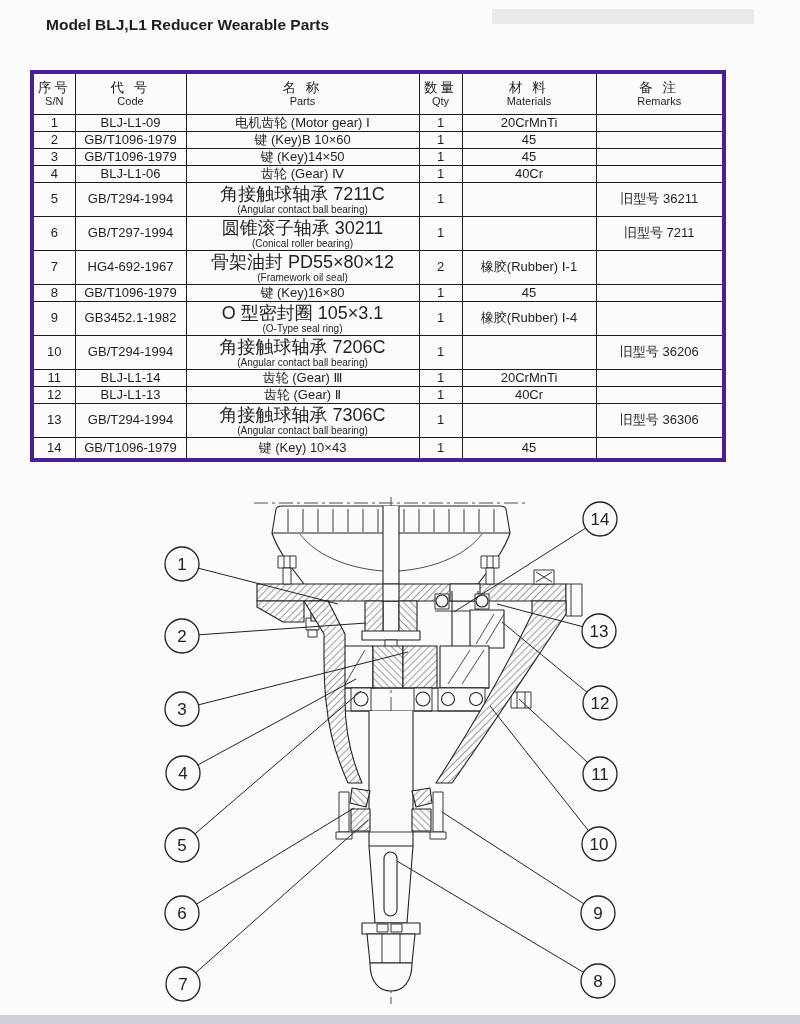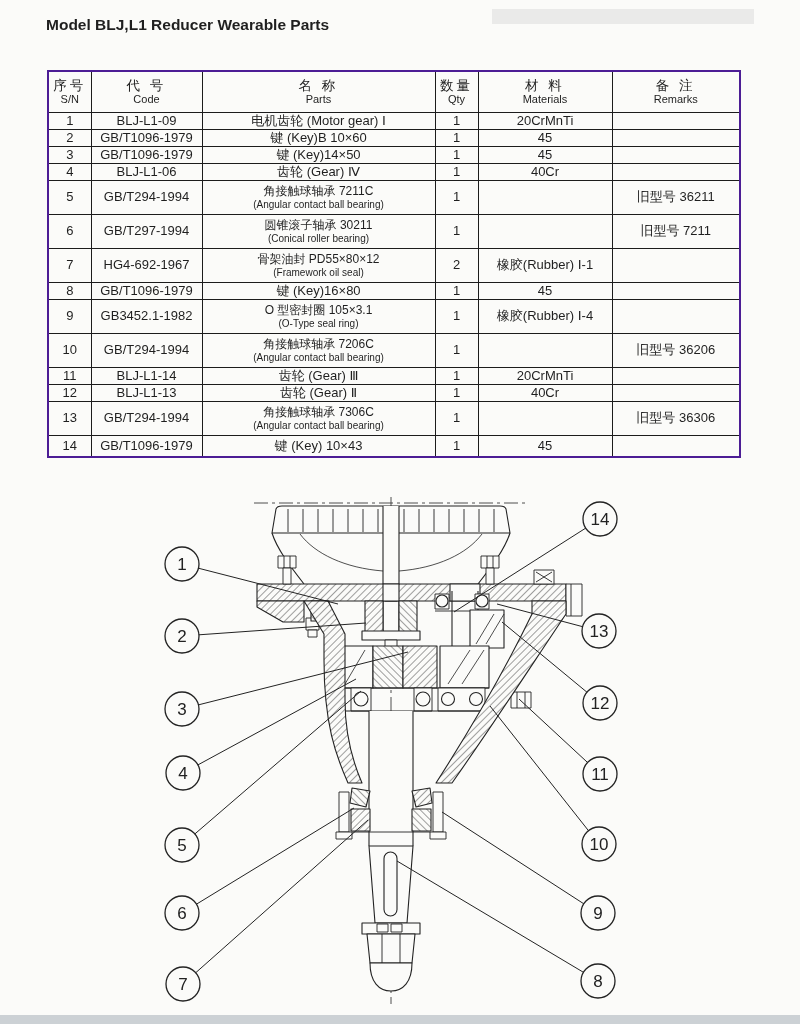--- a/index.html
+++ b/index.html
@@ -8,39 +8,39 @@
     background:#fbfbf9;color:#1f1f1f;
     font-family:"Liberation Sans","DejaVu Sans",sans-serif;
   }
   .titles{position:absolute;left:46px;top:12px}
   .title-zh{font-size:17px;font-weight:700;letter-spacing:.5px}
   .title-en{font-size:15.5px;font-weight:700;margin-top:4px}
   .scan-smudge{position:absolute;left:492px;top:9px;width:262px;height:15px;background:#dcdddc;opacity:.55}
   .scan-strip{position:absolute;left:0;top:1015px;width:800px;height:9px;background:#ccd1d5}
 
   table.parts{
-    position:absolute;left:47px;top:70px;width:694px;
+    position:absolute;left:30px;top:70px;width:694px;
     border-collapse:collapse;table-layout:fixed;
-    border:2px solid #4c1d95;
+    border:4px solid #4c1d95;
   }
   table.parts th,table.parts td{
     border:1.5px solid #1c1c1c;
     text-align:center;vertical-align:middle;
     font-size:13px;line-height:1.12;padding:0 2px;overflow:hidden;
     font-weight:400;
   }
   col.c-sn{width:43px} col.c-code{width:111px} col.c-name{width:233px}
   col.c-qty{width:43px} col.c-mat{width:134px} col.c-rem{width:128px}
   tr.hdr th{height:40px}
   tr.hdr .zh{display:block;font-size:13.5px;letter-spacing:3px}
   tr.hdr .en{display:block;font-size:11px}
   tr.s td{height:16px}
   tr.d td{height:33px}
   tr.s2 td{height:20px}
-  .nm{display:block;font-size:12px}
+  .nm{display:block;font-size:18px}
   .nm-en{display:block;font-size:10px}
   td.rem{text-align:left;padding-left:13px;font-size:12.5px}
   td.matL{text-align:left;padding-left:4px;font-size:12.5px}
 
   svg.diagram{position:absolute;left:0;top:488px}
   .callout-text{font-size:17px;fill:#222;font-family:"Liberation Sans","DejaVu Sans",sans-serif}
 </style>
 </head>
 <body>
 

